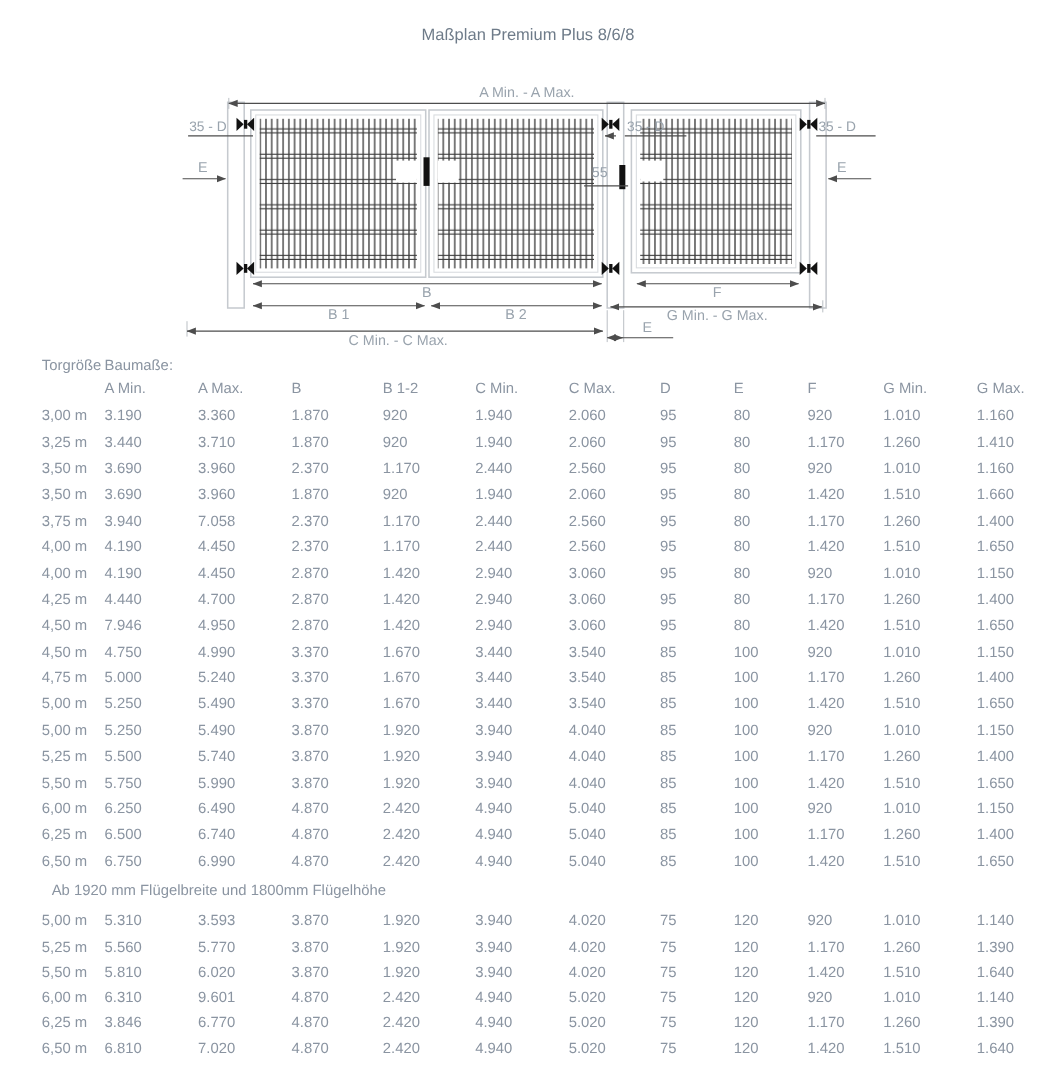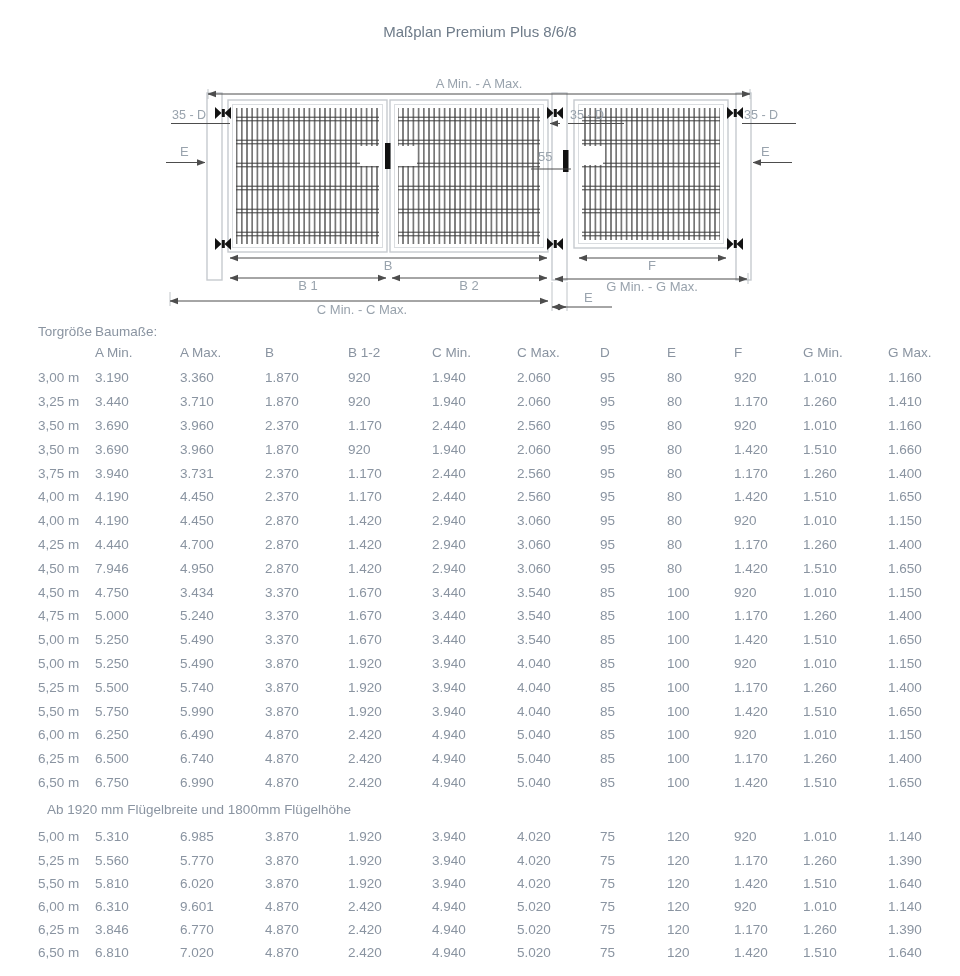--- a/index.html
+++ b/index.html
@@ -207,21 +207,21 @@
           <div class="tcell">2.060</div>
           <div class="tcell">95</div>
           <div class="tcell">80</div>
           <div class="tcell">1.420</div>
           <div class="tcell">1.510</div>
           <div class="tcell">1.660</div>
         </div>
         <div class="trow">
           <div class="tcell">3,75 m</div>
           <div class="tcell">3.940</div>
-          <div class="tcell">3.731</div>
+          <div class="tcell">7.058</div>
           <div class="tcell">2.370</div>
           <div class="tcell">1.170</div>
           <div class="tcell">2.440</div>
           <div class="tcell">2.560</div>
           <div class="tcell">95</div>
           <div class="tcell">80</div>
           <div class="tcell">1.170</div>
           <div class="tcell">1.260</div>
           <div class="tcell">1.400</div>
         </div>
@@ -277,21 +277,21 @@
           <div class="tcell">3.060</div>
           <div class="tcell">95</div>
           <div class="tcell">80</div>
           <div class="tcell">1.420</div>
           <div class="tcell">1.510</div>
           <div class="tcell">1.650</div>
         </div>
         <div class="trow">
           <div class="tcell">4,50 m</div>
           <div class="tcell">4.750</div>
-          <div class="tcell">3.434</div>
+          <div class="tcell">4.990</div>
           <div class="tcell">3.370</div>
           <div class="tcell">1.670</div>
           <div class="tcell">3.440</div>
           <div class="tcell">3.540</div>
           <div class="tcell">85</div>
           <div class="tcell">100</div>
           <div class="tcell">920</div>
           <div class="tcell">1.010</div>
           <div class="tcell">1.150</div>
         </div>
@@ -408,21 +408,21 @@
           <div class="tcell">1.650</div>
         </div>
       </div>
 
     <div class="note">Ab 1920 mm Flügelbreite und 1800mm Flügelhöhe</div>
 
     <div id="tbody2">
         <div class="trow">
           <div class="tcell">5,00 m</div>
           <div class="tcell">5.310</div>
-          <div class="tcell">6.985</div>
+          <div class="tcell">3.593</div>
           <div class="tcell">3.870</div>
           <div class="tcell">1.920</div>
           <div class="tcell">3.940</div>
           <div class="tcell">4.020</div>
           <div class="tcell">75</div>
           <div class="tcell">120</div>
           <div class="tcell">920</div>
           <div class="tcell">1.010</div>
           <div class="tcell">1.140</div>
         </div>

